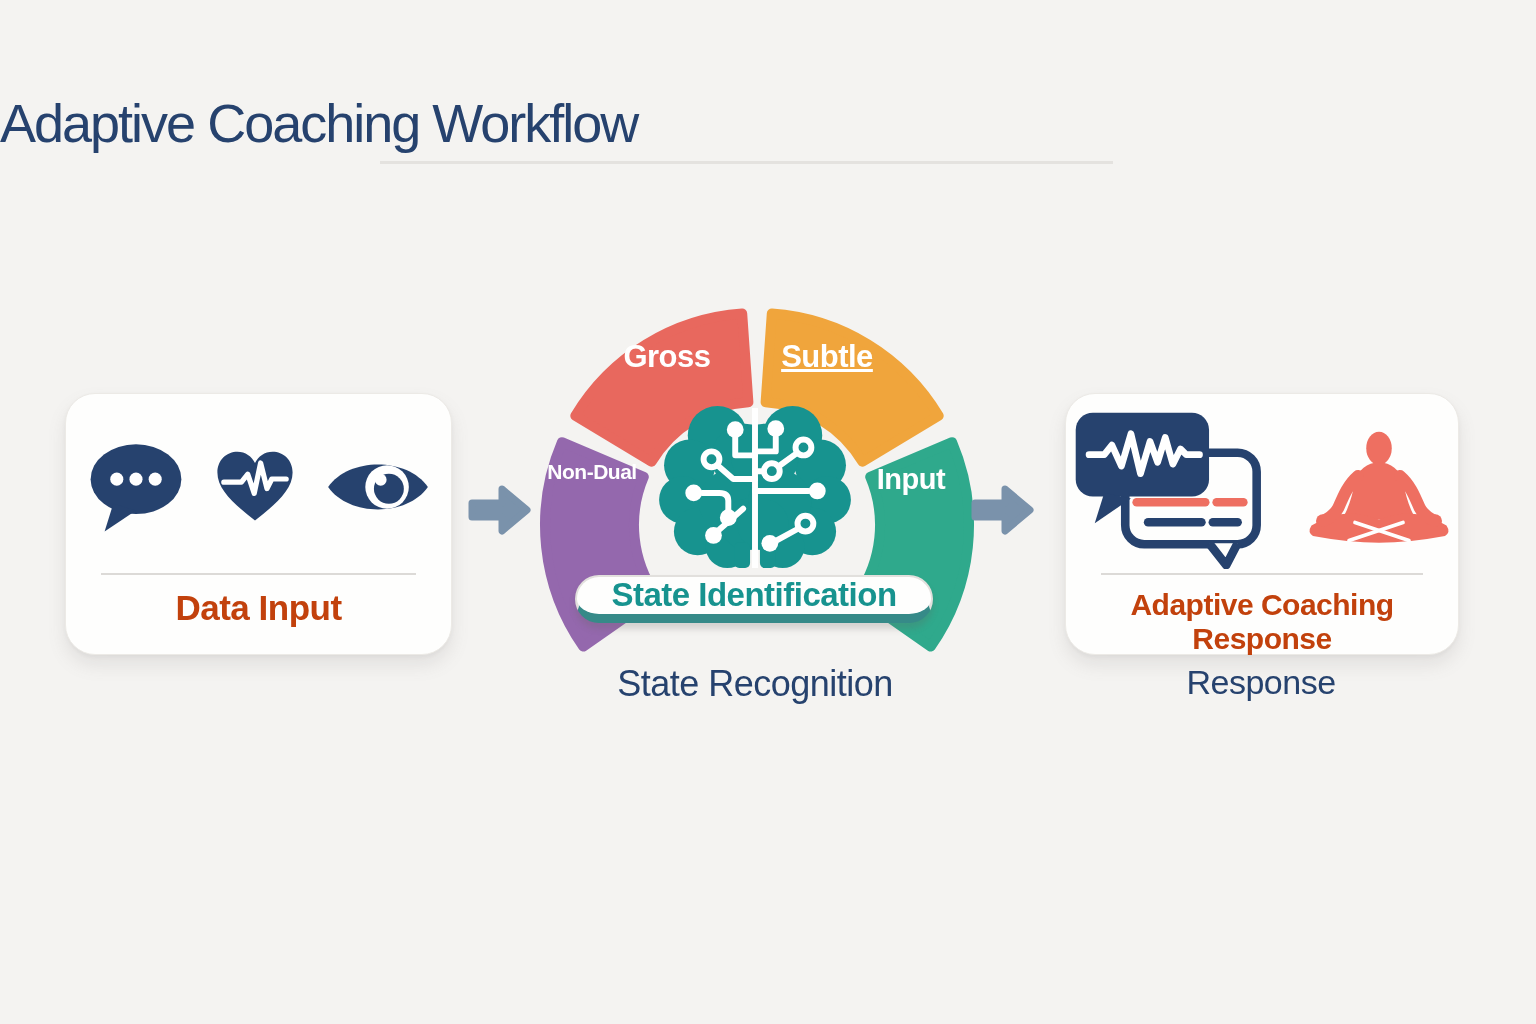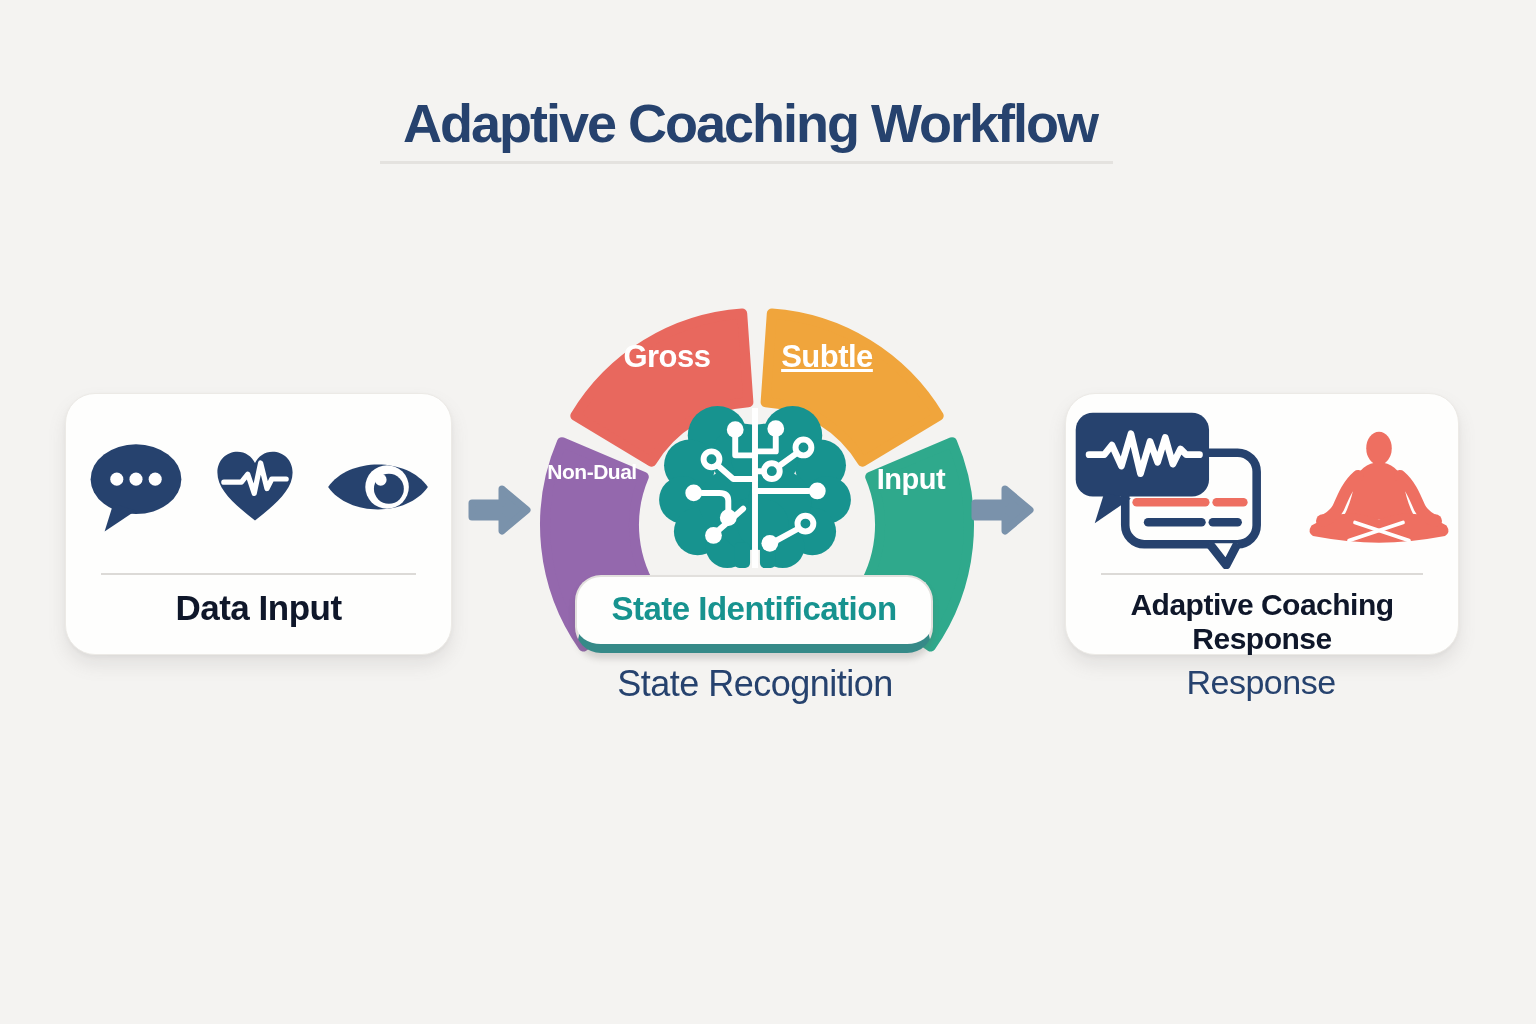--- a/index.html
+++ b/index.html
@@ -9,23 +9,22 @@
     background: #F4F3F1;
     position: relative;
     overflow: hidden;
   }
   .canvas { position: absolute; inset: 0; }
 
   
   .title {
     position: absolute;
     top: 92px; left: 0; width: 1500px;
-    text-align: center;
     font-size: 54px;
-    font-weight: 700;
+    font-weight: 400;
     letter-spacing: -2px;
     color: #26426E;
   }
   .title-divider {
     position: absolute;
     top: 161px; left: 380px; width: 733px; height: 3px;
     background: #E4E2DF;
   }
 
   
@@ -53,21 +52,21 @@
   .card-divider {
     position: absolute;
     top: 179px; left: 9%; width: 82%; height: 2px;
     background: #DCDAD7;
   }
   .card-label {
     position: absolute;
     top: 194px; left: 0; width: 100%;
     text-align: center;
     font-weight: 800;
-    color: #0f172a;
+    color: #c2410c;
     letter-spacing: -0.5px;
   }
   .card-input .card-label { font-size: 35px; }
   .card-response .card-label { font-size: 30px; }
   .card-response .card-icons { gap: 34px; top: 34px; height: 120px; }
 
   
   .flow-arrow { position: absolute; top: 477px; width: 70px; height: 66px; }
   .arrow-1 { left: 464px; }
   .arrow-2 { left: 967px; }
@@ -86,28 +85,28 @@
   .lbl-subtle  { left: 757px; top: 340px; width: 140px; font-size: 31px; text-decoration: underline; }
   .lbl-nondual { left: 542px; top: 460px; width: 100px; font-size: 21px; }
   .lbl-causal  { left: 846px; top: 464px; width: 130px; font-size: 29px; }
 
   .brain-svg { position: absolute; left: 656px; top: 398px; width: 198px; height: 176px; }
 
   
   .state-badge {
     position: absolute;
     left: 575px; top: 575px;
-    width: 358px; height: 78px;
+    width: 358px; height: 48px;
     background: #FEFEFD;
     border: 2px solid #E2E0DD;
     border-bottom: 9px solid #368A88;
     border-radius: 26px;
     box-shadow: 0 6px 6px rgba(100,95,92,0.22);
     display: flex;
-    align-items: center;
+    align-items: flex-end;
     justify-content: center;
   }
   .state-badge-text {
     font-size: 33px;
     font-weight: 800;
     color: #17938F;
     letter-spacing: -0.5px;
     margin-top: -4px;
   }
 

